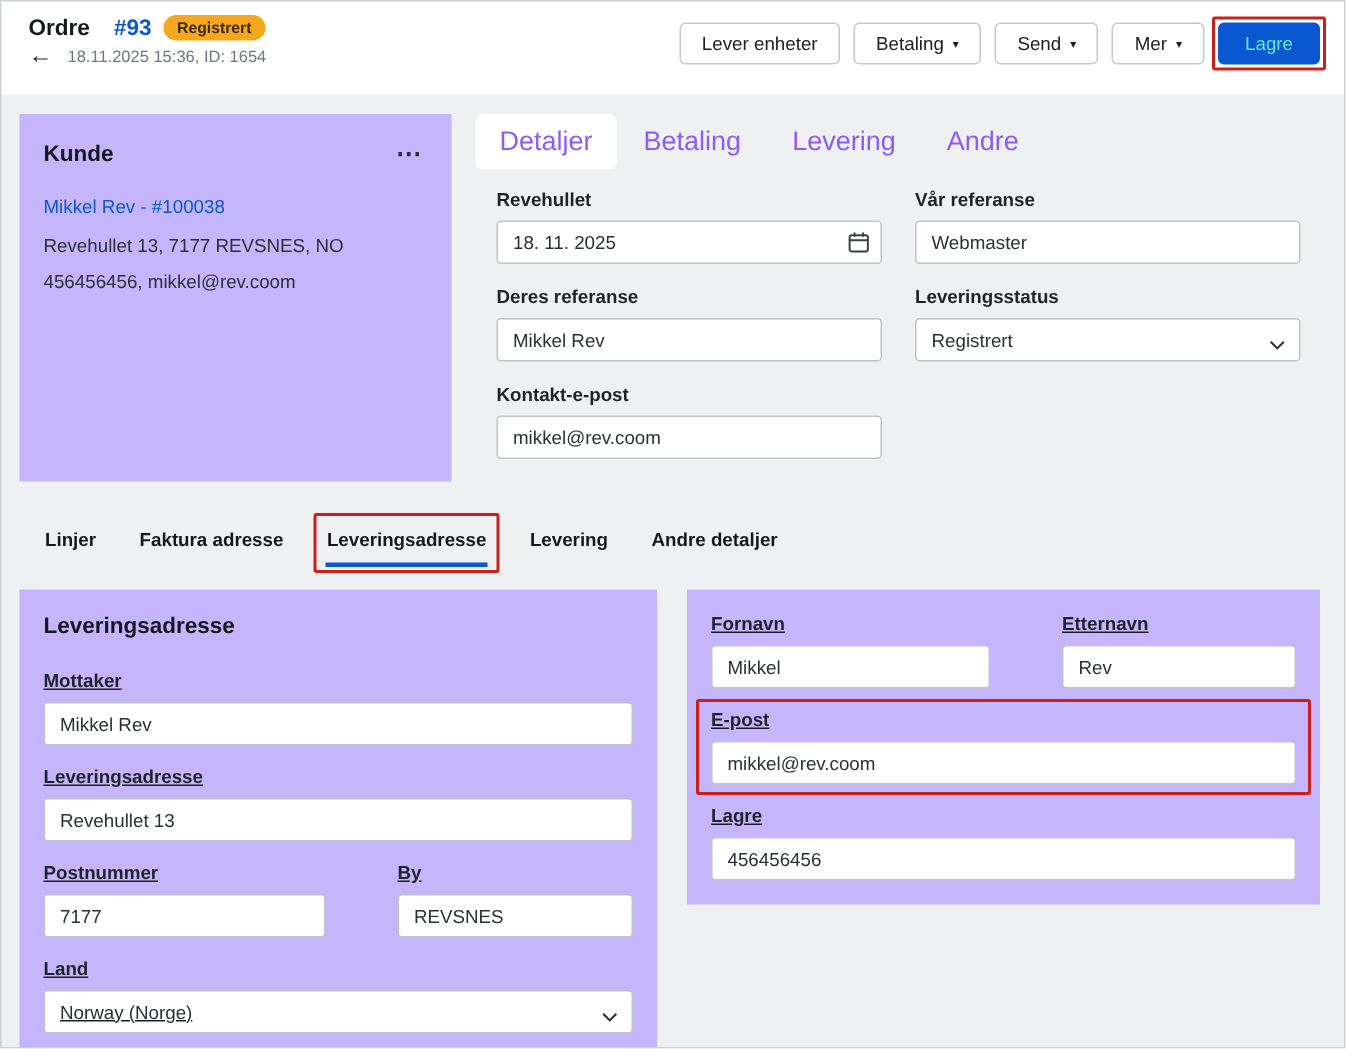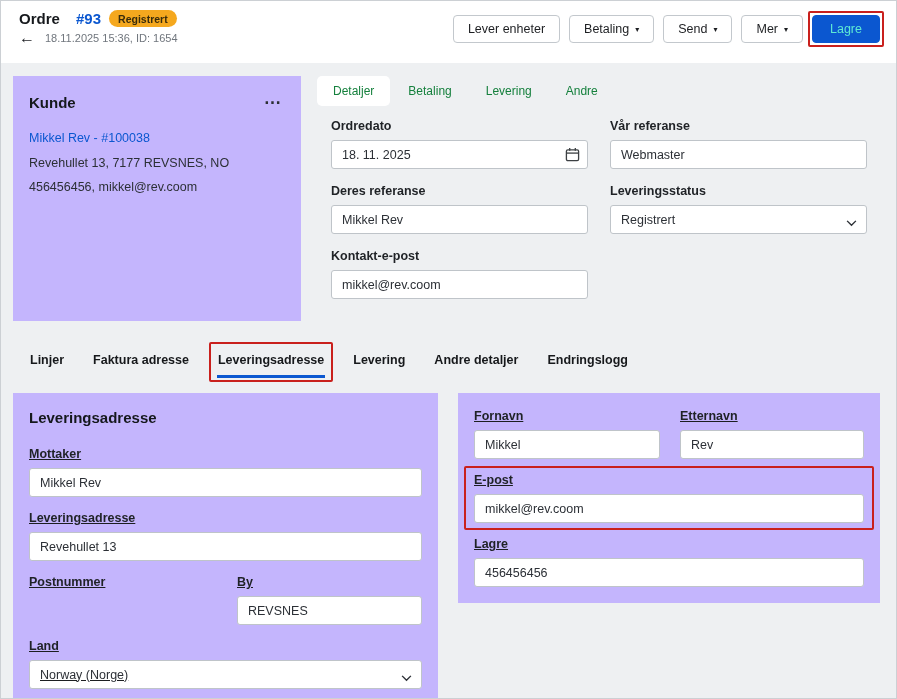--- a/index.html
+++ b/index.html
@@ -61,21 +61,21 @@
   .customer-card { width: 288px; height: 245px; padding: 18px 16px; flex: none; }
   .card-head { display: flex; justify-content: space-between; align-items: center; }
   .card-title { font-size: 15px; font-weight: bold; color: #15181c; }
   .menu-button { background: none; border: none; cursor: pointer; font-size: 17px; font-weight: bold; color: #2b2e33; line-height: 1; padding: 0 4px; }
   .customer-link { display: inline-block; margin-top: 20px; font-size: 12.5px; color: #0b57d0; text-decoration: none; }
   .customer-line { font-size: 12.5px; color: #2c3036; margin-top: 10px; }
 
   .detail-area { flex: 1; min-width: 0; }
   .detail-tabs { display: flex; gap: 2px; margin-bottom: 13px; }
   .dtab {
-    padding: 8px 16px; font-size: 12px; color: #15803d;
+    padding: 8px 16px; font-size: 18px; color: #8b5cf6;
     background: transparent; border: none; border-radius: 5px; cursor: pointer; font-family: inherit;
   }
   .dtab.active { background: #fff; }
 
   .form-grid {
     display: grid; grid-template-columns: 1fr 1fr;
     column-gap: 22px; row-gap: 15px;
     padding: 0 13px 0 14px;
   }
   .fg { position: relative; }
@@ -106,21 +106,21 @@
   }
   .stab.active { border-bottom-color: #0b57d0; }
 
   
   .bottom-row { display: flex; gap: 20px; align-items: flex-start; padding-bottom: 12px; }
   .delivery-card { width: 426px; padding: 16px; }
   .contact-card { width: 423px; padding: 16px; }
   .bottom-row .card-title { margin-bottom: 21px; }
   .bottom-row .fg { margin-bottom: 14px; text-decoration: underline; }
   .bottom-row .fg:last-child { margin-bottom: 0; }
-  .two-col { display: flex; gap: 20px; margin-bottom: 14px; }
+  .two-col { display: flex; gap: 48px; margin-bottom: 14px; }
   .two-col .fg { margin-bottom: 0; }
   .w-postal { width: 188px; } .w-city { flex: 1; }
   .w-first { width: 186px; } .w-last { flex: 1; }
 </style>
 </head>
 <body>
 
 <div class="page">
 
   <header class="topbar">
@@ -175,21 +175,21 @@
       <section class="detail-area">
         <div class="detail-tabs">
           <button class="dtab active">Detaljer</button>
           <button class="dtab">Betaling</button>
           <button class="dtab">Levering</button>
           <button class="dtab">Andre</button>
         </div>
 
         <div class="form-grid">
           <div class="fg">
-            <label>Ordredato</label>
+            <label>Revehullet</label>
             <div class="input-wrap">
               <input class="text-input" type="text" value="18. 11. 2025" style="">
               <span class="input-icon">
                 <svg width="15" height="15" viewBox="0 0 16 16" fill="none" stroke="#3c4043" stroke-width="1.4">
                   <rect x="1.5" y="3" width="13" height="11.5" rx="1.5"></rect>
                   <line x1="1.5" y1="6.5" x2="14.5" y2="6.5"></line>
                   <line x1="5" y1="1" x2="5" y2="4"></line>
                   <line x1="11" y1="1" x2="11" y2="4"></line>
                 </svg>
               </span>
@@ -224,37 +224,37 @@
 
     <div class="section-tabs">
       <button class="stab">Linjer</button>
       <button class="stab">Faktura adresse</button>
       <span class="annot-wrap">
         <button class="stab active">Leveringsadresse</button>
         <span class="annot-box annot-tab"></span>
       </span>
       <button class="stab">Levering</button>
       <button class="stab">Andre detaljer</button>
-      <button class="stab">Endringslogg</button>
     </div>
 
     <div class="bottom-row">
       <section class="card delivery-card">
         <h2 class="card-title">Leveringsadresse</h2>
         <div class="fg">
           <label>Mottaker</label>
           <input class="text-input" type="text" value="Mikkel Rev" style="">
         </div>
         <div class="fg">
           <label>Leveringsadresse</label>
           <input class="text-input" type="text" value="Revehullet 13" style="">
         </div>
         <div class="two-col">
           <div class="fg w-postal">
             <label>Postnummer</label>
+            <input class="text-input" type="text" value="7177" style="">
           </div>
           <div class="fg w-city">
             <label>By</label>
             <input class="text-input" type="text" value="REVSNES" style="">
           </div>
         </div>
         <div class="fg">
           <label>Land</label>
           <div class="fake-select">
             <span>Norway (Norge)</span>

